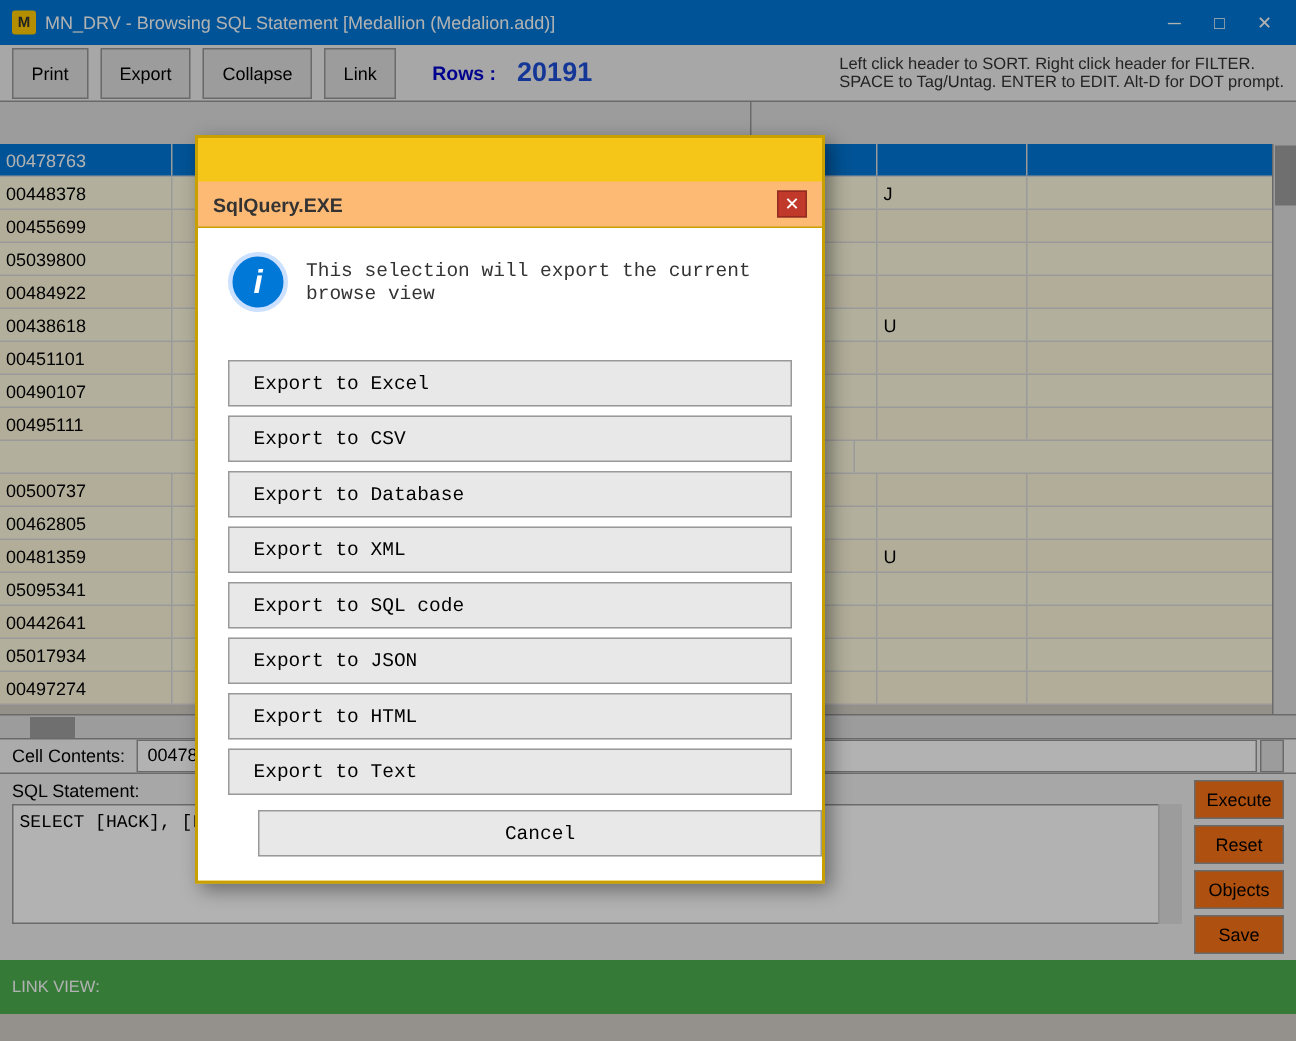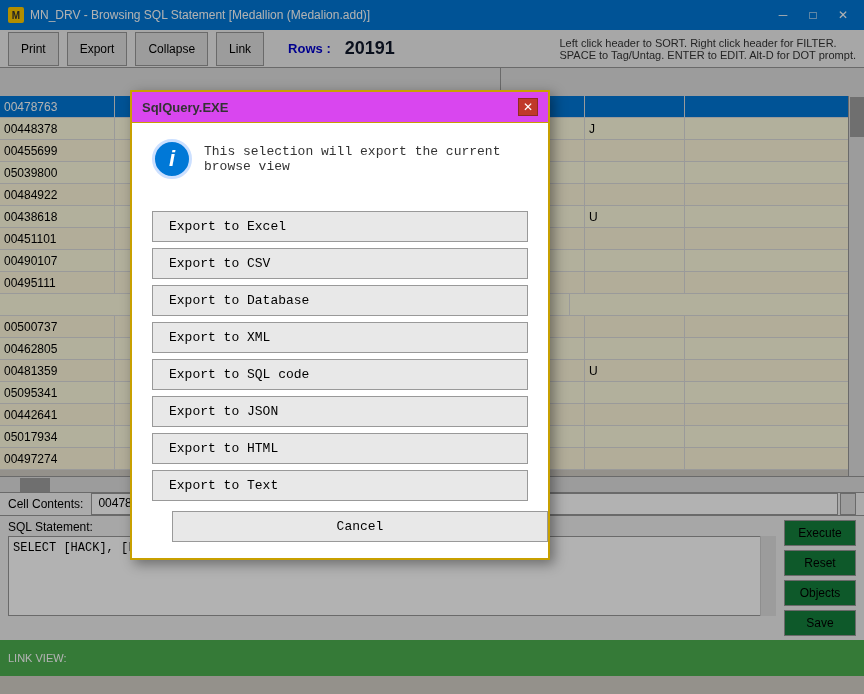--- a/index.html
+++ b/index.html
@@ -79,21 +79,21 @@
     .rows-label {
       margin-left: 16px;
       font-size: 13px;
       color: #0000cc;
       font-weight: bold;
       text-align: right;
     }
     .rows-value {
       font-size: 18px;
       font-weight: bold;
-      color: #0f172a;
+      color: #1d4ed8;
       margin-left: 6px;
     }
     .toolbar-hint {
       margin-left: auto;
       font-size: 11px;
       color: #333;
     }
 
     
     .table-header {
@@ -256,23 +256,23 @@
       height: 80px;
       background: #e0e0e0;
       border-left: 1px solid #ccc;
     }
     .sql-buttons {
       display: flex;
       flex-direction: column;
       gap: 4px;
     }
     .sql-btn {
-      width: 72px;
+      width: 60px;
       height: 26px;
-      background: #15803d;
+      background: #f97316;
       border: 1px solid #999;
       cursor: pointer;
       font-size: 12px;
     }
 
     
     .status-bar {
       background: #4CAF50;
       height: 36px;
       display: flex;
@@ -296,26 +296,27 @@
     }
 
     
     .dialog {
       background: #f5c518;
       border: 2px solid #c8a000;
       width: 420px;
       box-shadow: 4px 4px 12px rgba(0,0,0,0.4);
     }
     .dialog-titlebar {
-      background: #d946ef;
+      background: #fdba74;
       display: flex;
       align-items: center;
       justify-content: space-between;
       padding: 6px 10px;
       border-bottom: 1px solid #c8a000;
+      margin-top: 29px;
     }
     .dialog-title {
       font-size: 13px;
       font-weight: bold;
       color: #333;
     }
     .dialog-close-btn {
       background: #c0392b;
       border: 1px solid #922b21;
       color: white;

